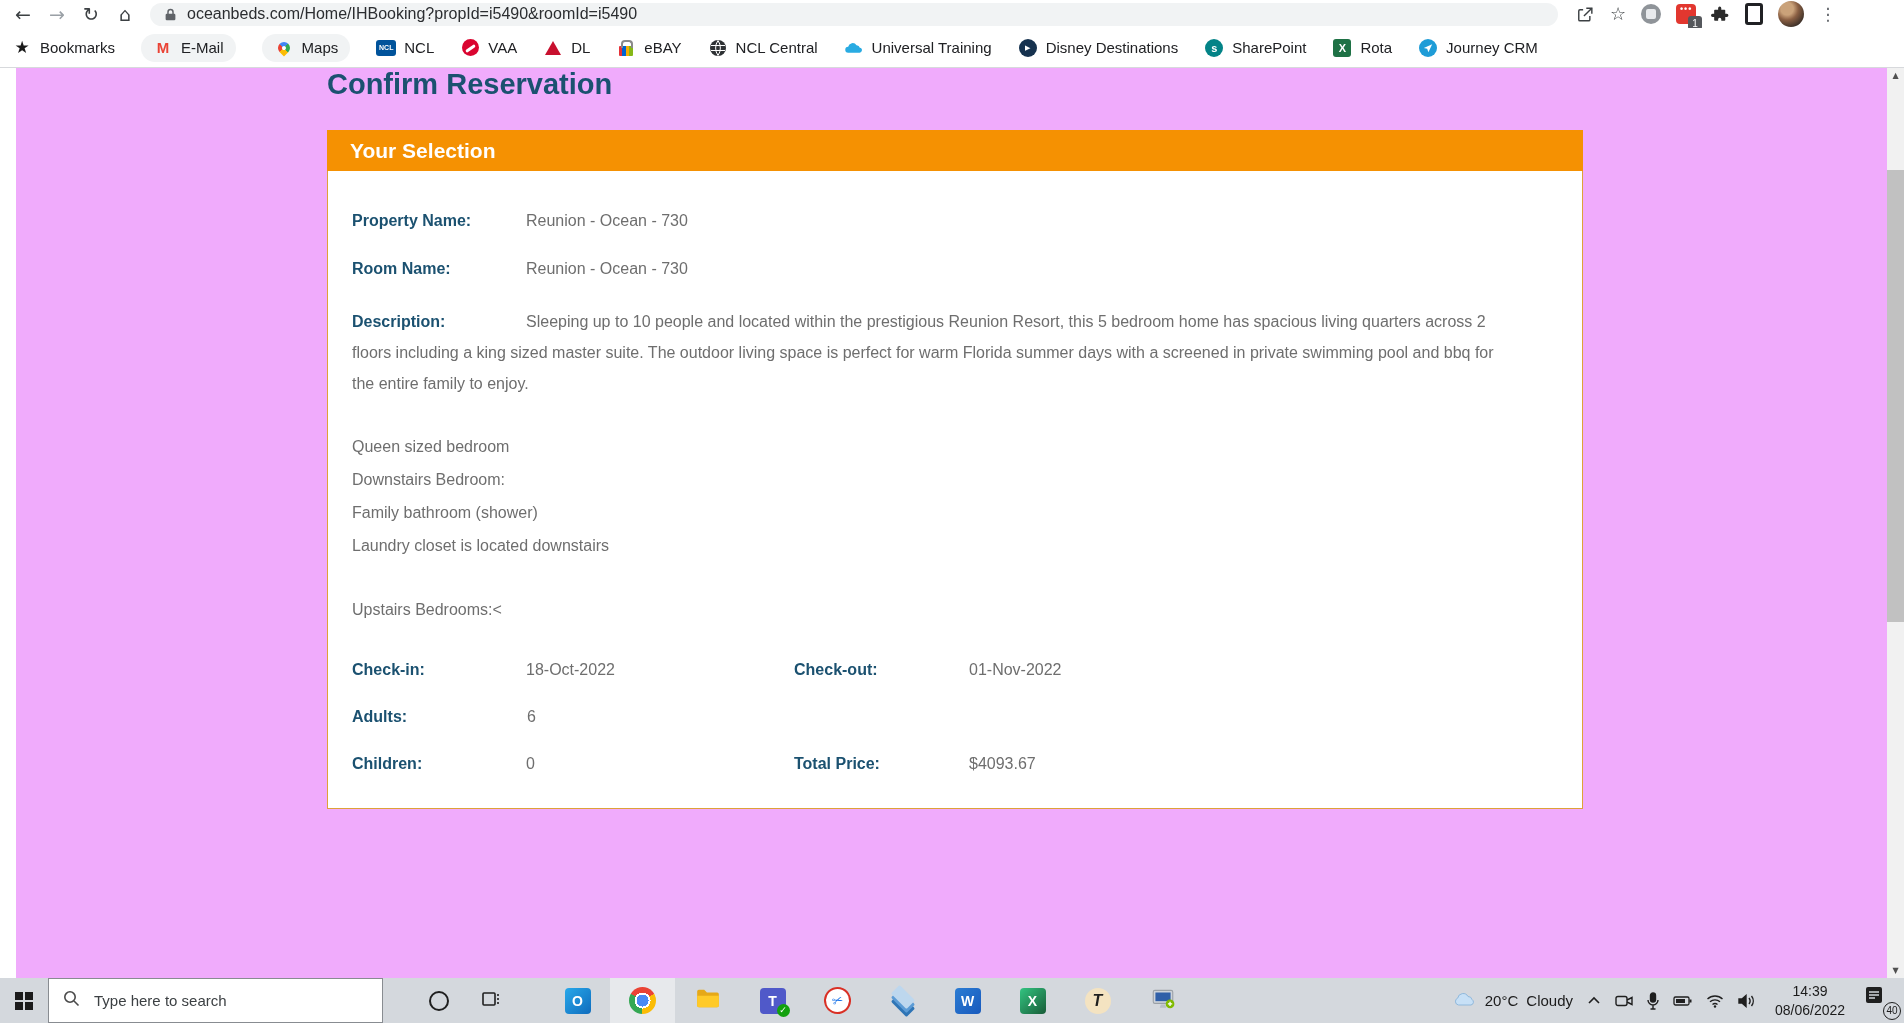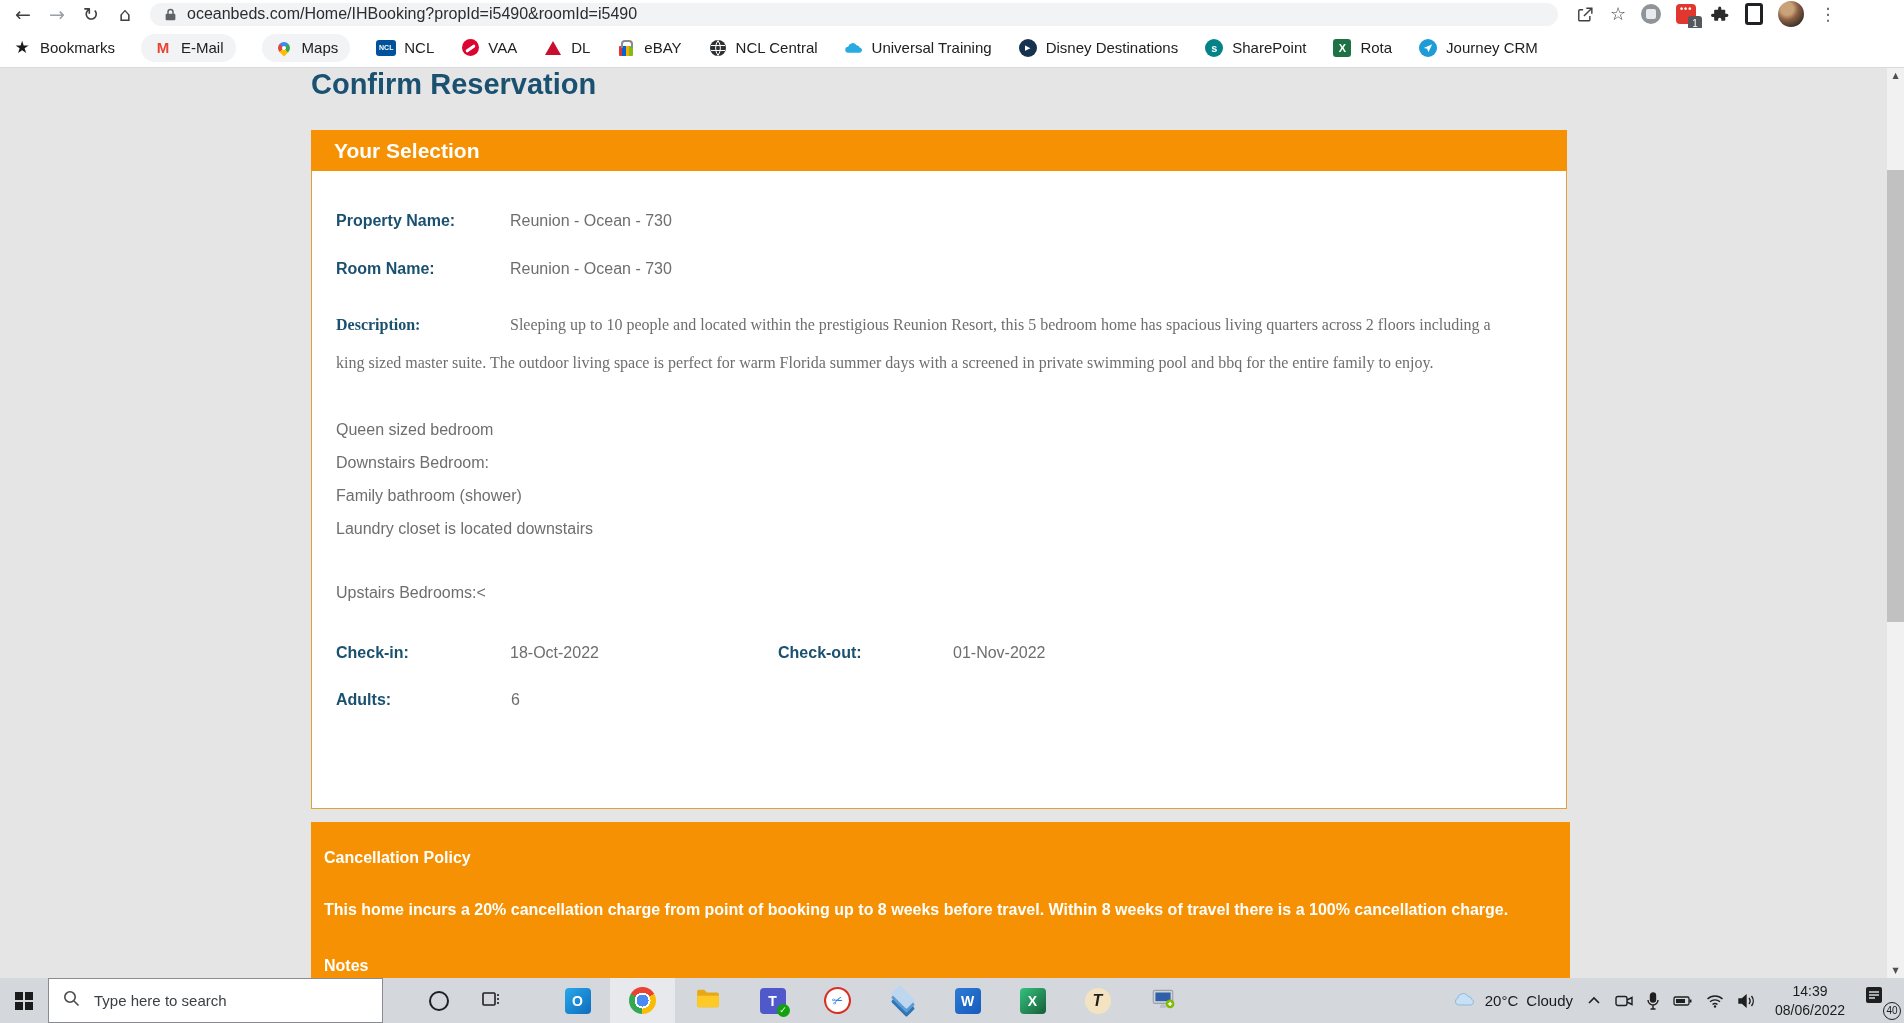--- a/index.html
+++ b/index.html
@@ -61,33 +61,33 @@
   .disney::after{content:"▶";font-family:"DejaVu Sans",sans-serif;}
   .sp{width:18px;height:18px;border-radius:50%;background:#038387;color:#fff;font-weight:700;
       font-size:11px;display:flex;align-items:center;justify-content:center;}
   .sp::after{content:"s";}
   .xl{width:18px;height:18px;border-radius:3px;background:#1E7145;color:#fff;font-weight:700;
       font-size:11px;display:flex;align-items:center;justify-content:center;}
   .xl::after{content:"X";}
   .jcrm{width:18px;height:18px;border-radius:50%;background:#1E9CD7;display:flex;align-items:center;justify-content:center;}
 
   
-  .content{position:absolute;top:68px;left:0;right:0;height:910px;background:#e5e5e5;overflow:hidden;}
+  .content{position:absolute;top:68px;left:16px;right:0;height:910px;background:#f0abfc;overflow:hidden;}
   .page-heading{position:absolute;left:311px;top:-1px;font-size:29px;line-height:34px;
                 font-weight:700;color:#1B5170;}
   .sel-panel{position:absolute;left:311px;top:62px;width:1256px;box-sizing:border-box;}
   .sel-header{height:41px;background:#F59102;display:flex;align-items:center;}
   .sel-title{color:#fff;font-weight:700;font-size:21px;padding-left:23px;}
   .sel-body{border:1px solid #DFA138;border-top:none;background:#fff;height:638px;
             box-sizing:border-box;padding:40px 25px 0 24px;}
   .frow{display:flex;line-height:20px;font-size:16px;}
   .flabel{width:174px;flex-shrink:0;color:#1B5170;font-weight:700;}
   .fvalue{color:#6E6E6E;}
   .row-gap{margin-top:28px;}
-  .desc-para{margin-top:27px;font-size:16px;line-height:38px;color:#6E6E6E;width:1168px;font-family:Liberation Serif, serif;}
+  .desc-para{margin-top:27px;font-size:16px;line-height:31px;color:#6E6E6E;width:1168px;}
   .desc-para .inline-label{display:inline-block;width:174px;color:#1B5170;font-weight:700;}
   .detail-lines{margin-top:31px;font-size:16px;line-height:33px;color:#6E6E6E;}
   .upstairs{margin-top:31px;}
   .grid2{margin-top:34px;}
   .grow{display:flex;margin-top:27px;font-size:16px;line-height:20px;}
   .grow:first-child{margin-top:0;}
   .gcell{display:flex;width:442px;}
   .gcell .flabel2{width:174px;flex-shrink:0;color:#1B5170;font-weight:700;}
   .gcell.c2{width:auto;}
   .gcell.c2 .flabel2{width:175px;}
@@ -324,29 +324,34 @@
               <span class="flabel2">Check-out:</span>
               <span class="fvalue">01-Nov-2022</span>
             </div>
           </div>
           <div class="grow">
             <div class="gcell c2">
               <span class="flabel2">Adults:</span>
               <span class="fvalue">6</span>
             </div>
           </div>
+          <div class="grow">
+            <div class="gcell">
+              <span class="flabel2">Children:</span>
+              <span class="fvalue">0</span>
+            </div>
+            <div class="gcell c2">
+              <span class="flabel2">Total Price:</span>
+              <span class="fvalue">$4093.67</span>
+            </div>
+          </div>
         </div>
       </div>
     </div>
 
-    <div class="cxl-panel">
-      <div class="cxl-title">Cancellation Policy</div>
-      <div class="cxl-body">This home incurs a 20% cancellation charge from point of booking up to 8 weeks before travel. Within 8 weeks of travel there is a 100% cancellation charge.</div>
-      <div class="cxl-notes">Notes</div>
-    </div>
 
     <div class="scrollbar">
       <div class="scroll-arrow" style="top:3px;">▲</div>
       <div class="scroll-thumb"></div>
       <div class="scroll-arrow" style="bottom:3px;">▼</div>
     </div>
   </div>
 
   <div class="taskbar">
     <div class="start">

